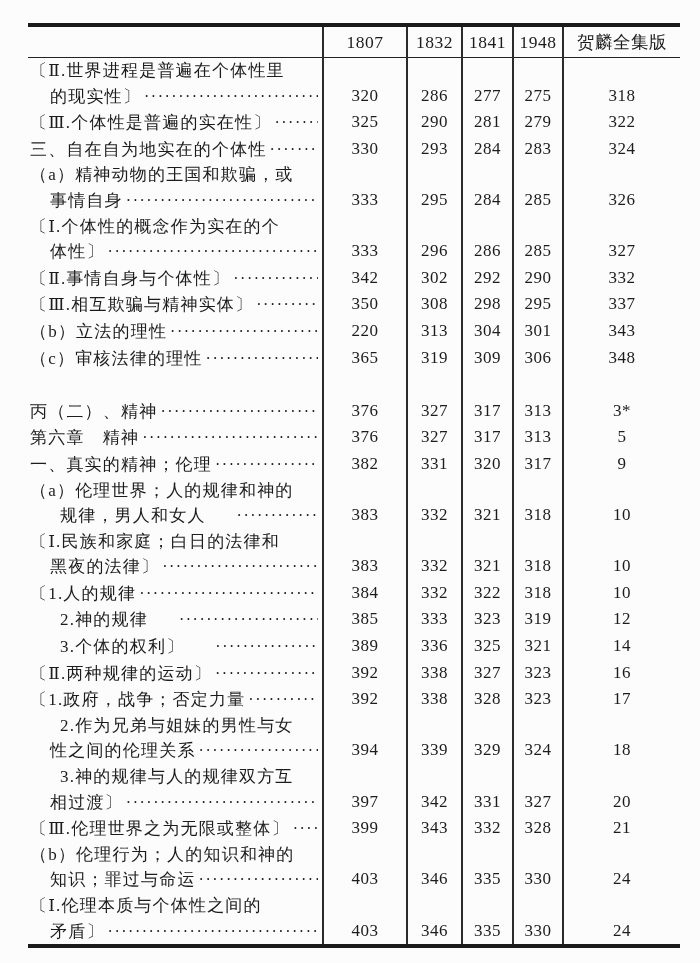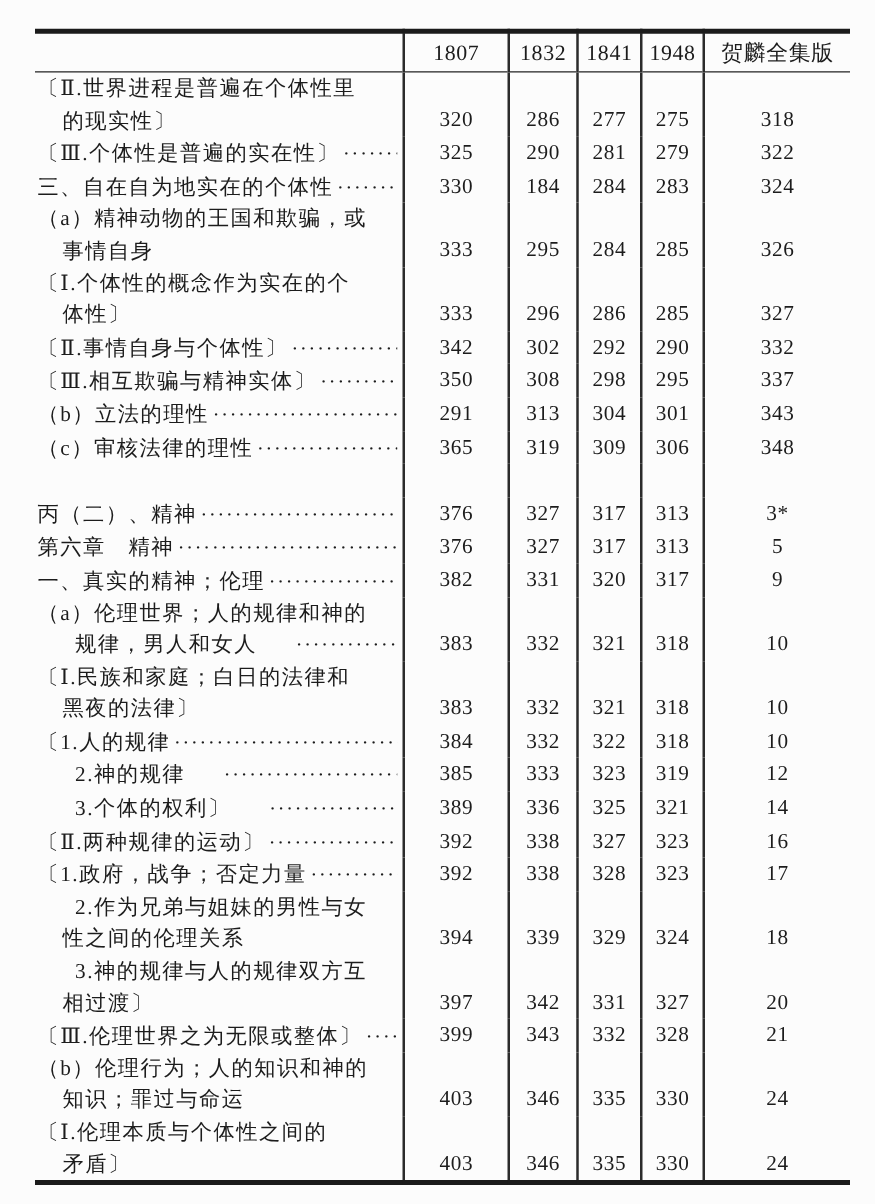--- a/index.html
+++ b/index.html
@@ -49,21 +49,21 @@
   }
   .line{
     display:flex;
     align-items:baseline;
     height:25.6px;
     line-height:25.6px;
     white-space:nowrap;
     overflow:hidden;
   }
   .ind-0{padding-left:0;}
-  .ind-1{padding-left:20px;flex-direction:column;}
+  .ind-1{padding-left:20px;}
   .ind-2{padding-left:30px;gap:28px;}
   .t{flex:0 0 auto;}
   .leader{
     flex:1 1 auto;
     overflow:hidden;
     white-space:nowrap;
     padding-left:3px;
     font-size:16px;
     letter-spacing:1.5px;
     color:#1c1c1c;
@@ -124,21 +124,21 @@
           <td class="num">322</td>
         </tr>
         <tr>
           <td class="label">
             <div class="line ind-0">
               <span class="t">三、自在自为地实在的个体性</span>
               <span class="leader">··········································································································</span>
             </div>
           </td>
           <td class="num">330</td>
-          <td class="num">184</td>
+          <td class="num">293</td>
           <td class="num">284</td>
           <td class="num">283</td>
           <td class="num">324</td>
         </tr>
         <tr>
           <td class="label">
             <div class="line ind-0">
               <span class="t">（a）精神动物的王国和欺骗，或</span>
             </div>
             <div class="line ind-1">
@@ -194,21 +194,21 @@
           <td class="num">295</td>
           <td class="num">337</td>
         </tr>
         <tr>
           <td class="label">
             <div class="line ind-0">
               <span class="t">（b）立法的理性</span>
               <span class="leader">··········································································································</span>
             </div>
           </td>
-          <td class="num">291</td>
+          <td class="num">220</td>
           <td class="num">313</td>
           <td class="num">304</td>
           <td class="num">301</td>
           <td class="num">343</td>
         </tr>
         <tr>
           <td class="label">
             <div class="line ind-0">
               <span class="t">（c）审核法律的理性</span>
               <span class="leader">··········································································································</span>

